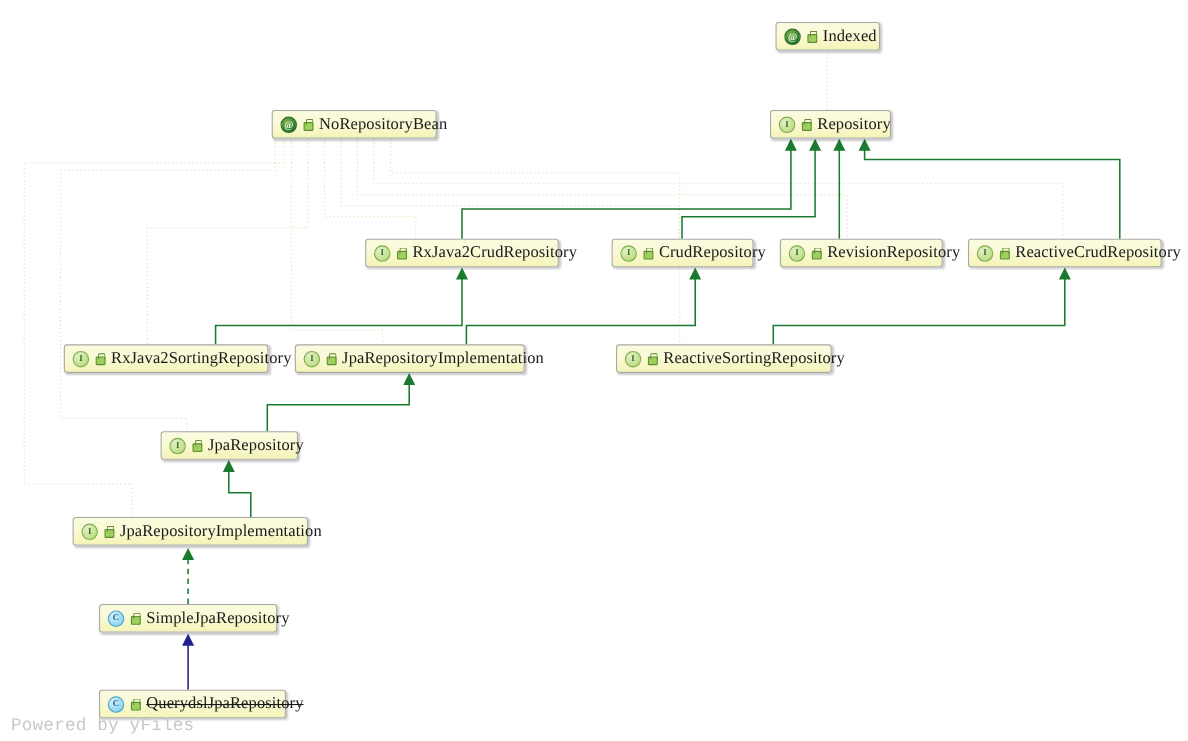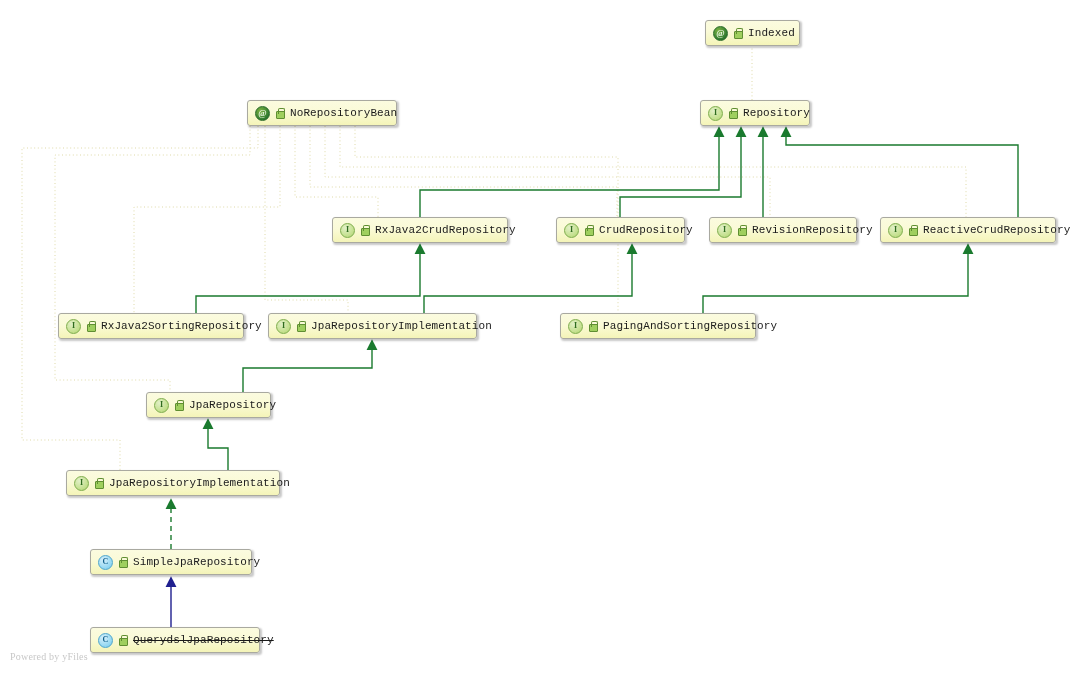--- a/index.html
+++ b/index.html
@@ -109,38 +109,38 @@
     left: 3px;
     top: 0;
     width: 5px;
     height: 5px;
     border: 1px solid #5f8e32;
     border-bottom: none;
     border-radius: 2px 2px 0 0;
   }
 
   .node-label {
-    font-size: 11px;
+    font-size: 15px;
     color: #1a1a1a;
     letter-spacing: 0.1px;
-    font-family: Liberation Mono, monospace;
+    font-family: Liberation Serif, serif;
     text-align: center;
   }
   .node-label.deprecated {
     text-decoration: line-through;
     text-decoration-thickness: 1px;
   }
 
   #watermark {
     position: absolute;
     left: 10px;
     top: 651px;
-    font-size: 10px;
+    font-size: 16px;
     color: #c8c8c8;
-    font-family: Liberation Serif, serif;
+    font-family: Liberation Mono, monospace;
     letter-spacing: 0.2px;
     user-select: none;
   }
 </style>
 </head>
 <body>
 
 <div id="diagram-canvas">
 
   <svg id="edge-layer" width="1080" height="674" viewBox="0 0 1080 674" xmlns="http://www.w3.org/2000/svg">
@@ -240,21 +240,21 @@
         <span class="node-label">RxJava2SortingRepository</span>
       </div>
       <div class="uml-node" style="left: 268px; top: 313px; width: 209px;">
         <span class="node-type-icon icon-interface">I</span>
         <span class="node-vis-icon"></span>
         <span class="node-label">JpaRepositoryImplementation</span>
       </div>
       <div class="uml-node" style="left: 560px; top: 313px; width: 196px;">
         <span class="node-type-icon icon-interface">I</span>
         <span class="node-vis-icon"></span>
-        <span class="node-label">PagingAndSortingRepository</span>
+        <span class="node-label">ReactiveSortingRepository</span>
       </div>
       <div class="uml-node" style="left: 146px; top: 392px; width: 125px;">
         <span class="node-type-icon icon-interface">I</span>
         <span class="node-vis-icon"></span>
         <span class="node-label">JpaRepository</span>
       </div>
       <div class="uml-node" style="left: 66px; top: 470px; width: 214px;">
         <span class="node-type-icon icon-interface">I</span>
         <span class="node-vis-icon"></span>
         <span class="node-label">JpaRepositoryImplementation</span>

